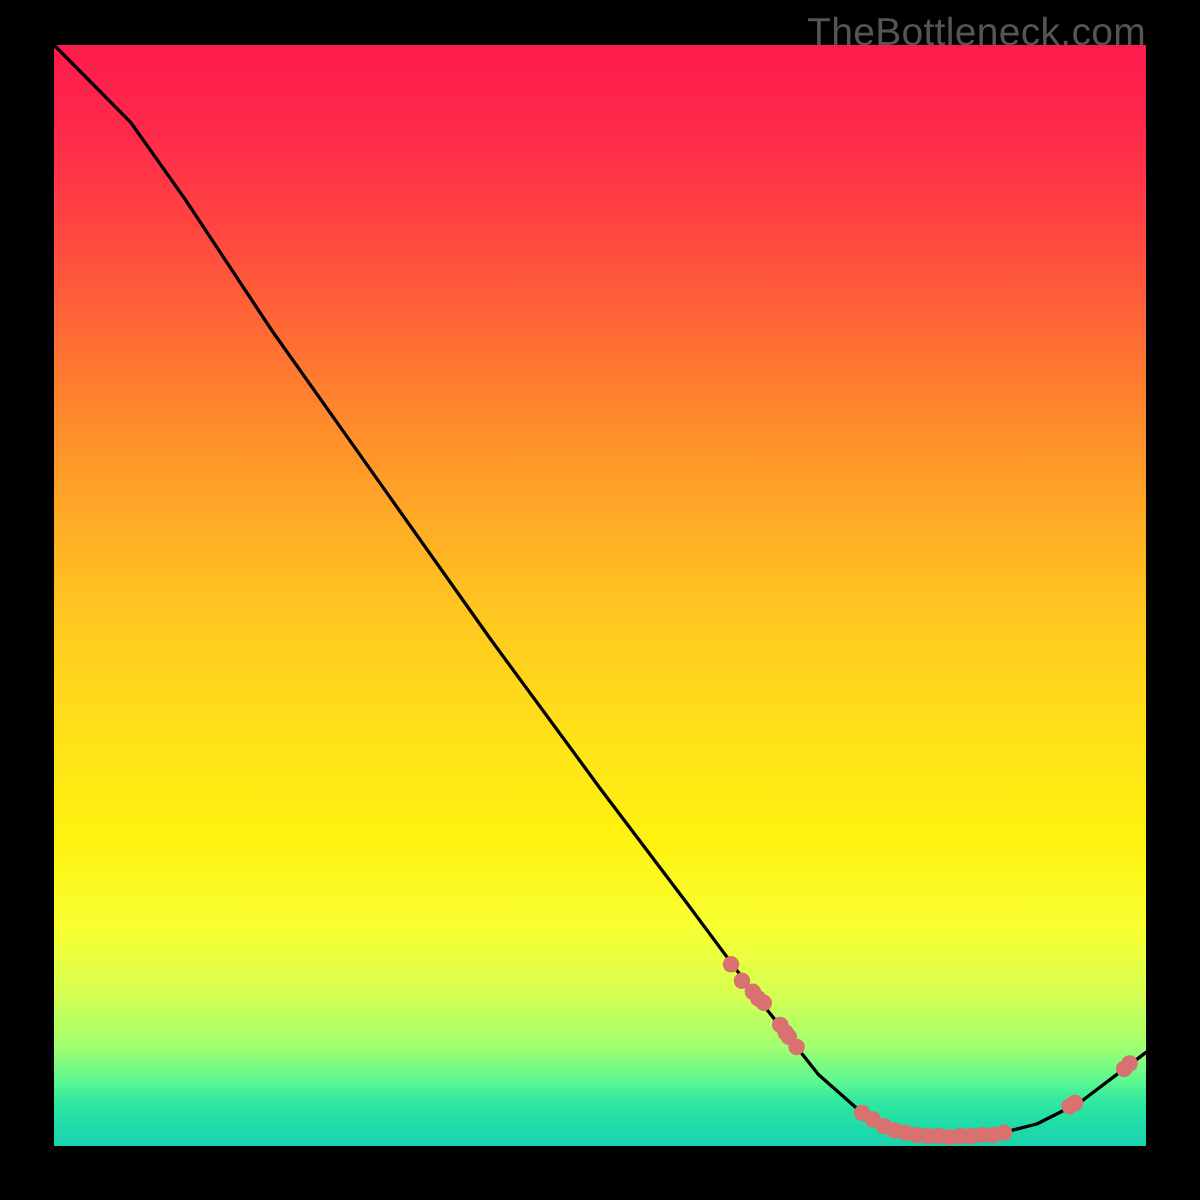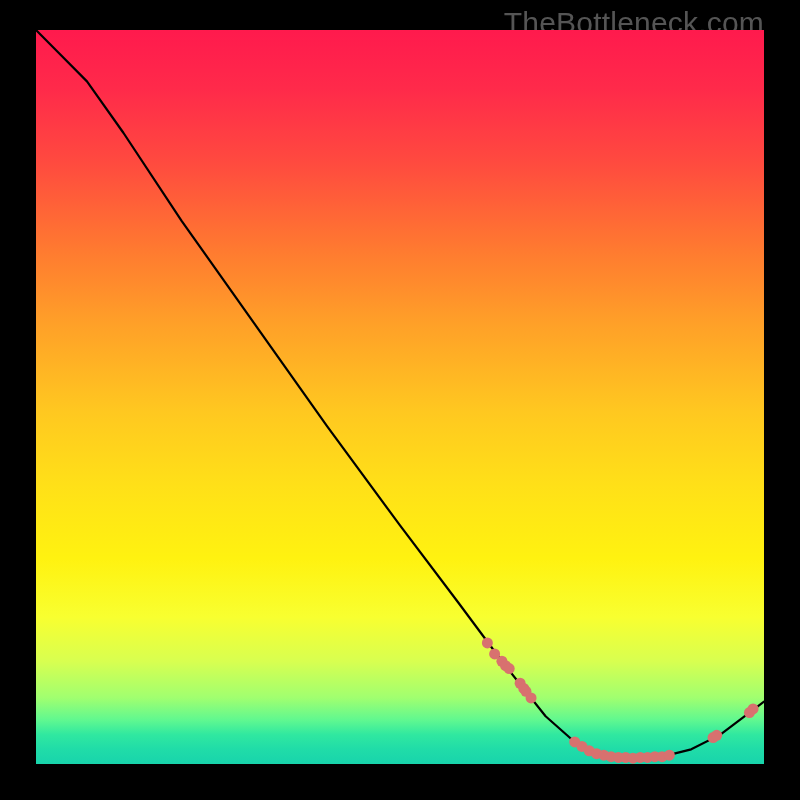--- a/index.html
+++ b/index.html
@@ -38,21 +38,21 @@
       #30e8a0 96%,
       #20dca8 98%,
       #18d4ac 100%
     );
   }
   .watermark {
     position: absolute;
     top: 6px;
     right: 36px;
     font-family: Arial, Helvetica, sans-serif;
-    font-size: 30px;
+    font-size: 26px;
     color: #555;
     font-weight: 500;
     letter-spacing: 0.2px;
   }
   svg.curve-layer {
     position: absolute;
     left: 36px;
     top: 30px;
     width: 728px;
     height: 734px;

